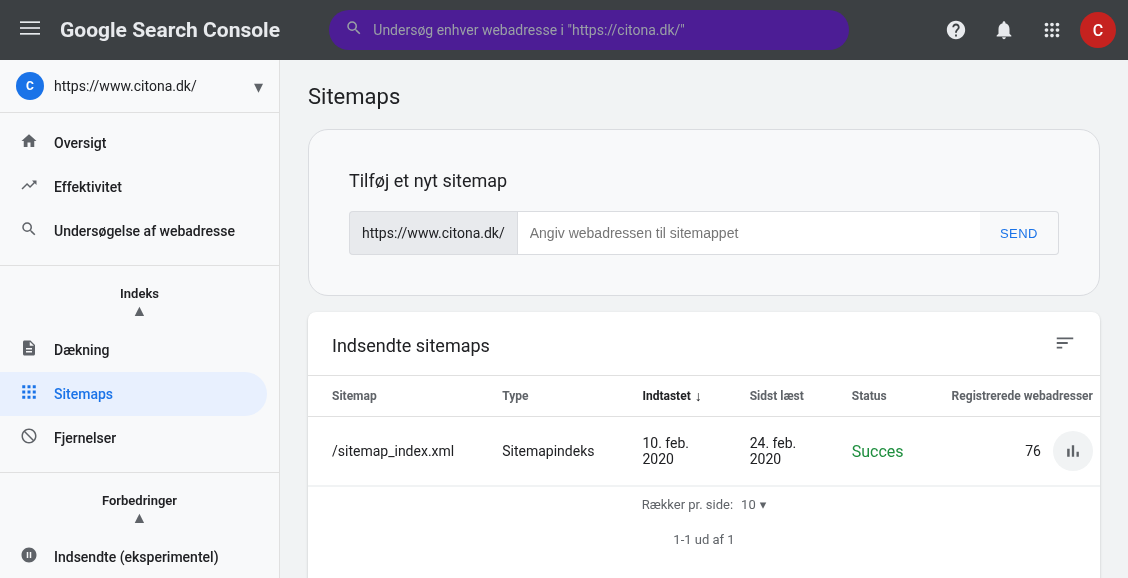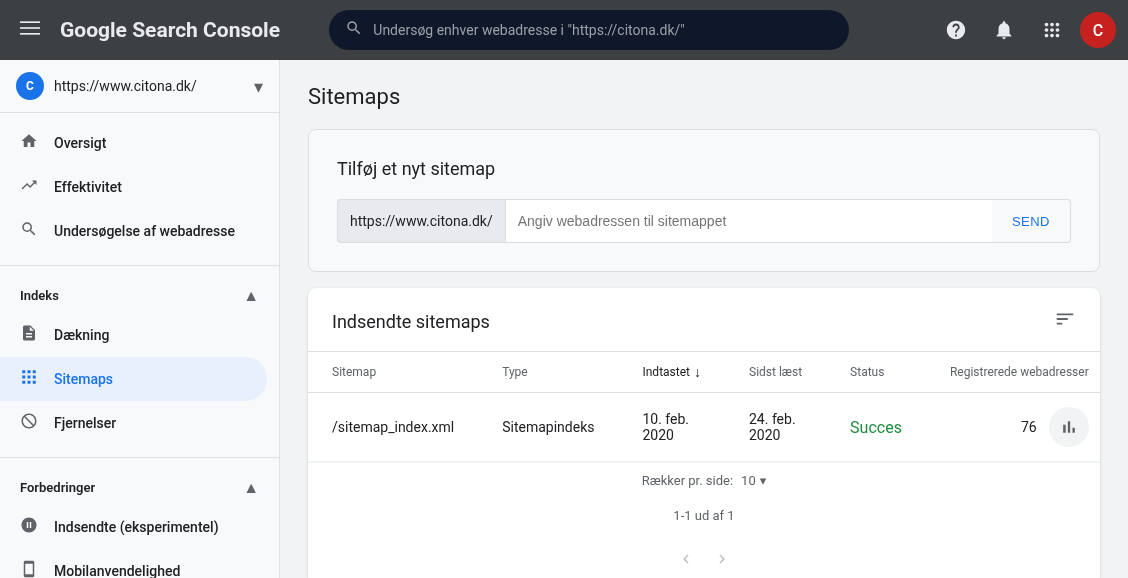--- a/index.html
+++ b/index.html
@@ -30,21 +30,21 @@
       font-weight: 700;
       flex-shrink: 0;
       white-space: nowrap;
     }
     .search-bar {
       flex: 1;
       max-width: 520px;
       margin: 0 auto;
       display: flex;
       align-items: center;
-      background: #0f172a;
+      background: #4c1d95;
       border-radius: 24px;
       padding: 0 16px;
       height: 40px;
       gap: 10px;
     }
     .search-icon {
       color: #9aa0a6;
       font-size: 18px;
     }
     .search-input-display {
@@ -141,20 +141,21 @@
     }
     .nav-section-header {
       display: flex;
       align-items: center;
       justify-content: space-between;
       padding: 8px 20px;
       font-size: 13px;
       font-weight: 600;
       color: #202124;
       cursor: pointer;
+      flex-direction: column;
     }
     .nav-section-header .chevron { font-size: 16px; color: #5f6368; }
     .nav-divider { height: 1px; background: #e0e0e0; margin: 4px 0; }
 
     
     .main {
       flex: 1;
       overflow-y: auto;
       padding: 24px 28px;
       background: #f1f3f4;
@@ -163,22 +164,22 @@
       font-size: 22px;
       font-weight: 400;
       color: #202124;
       margin-bottom: 20px;
     }
 
     
     .add-sitemap-card {
       background: #f8f9fa;
       border: 1px solid #dadce0;
-      border-radius: 8px;
-      padding: 28px;
+      border-radius: 20px;
+      padding: 40px;
       margin-bottom: 16px;
     }
     .add-sitemap-title {
       font-size: 18px;
       font-weight: 400;
       color: #202124;
       margin-bottom: 20px;
     }
     .add-sitemap-input-row {
       display: flex;
@@ -248,21 +249,21 @@
     }
 
     .table {
       width: 100%;
       border-collapse: collapse;
     }
     .table th {
       padding: 12px 24px;
       text-align: left;
       font-size: 12px;
-      font-weight: 400;
+      font-weight: 700;
       color: #5f6368;
       border-bottom: 1px solid #e0e0e0;
       white-space: nowrap;
     }
     .table td {
       padding: 14px 24px;
       font-size: 14px;
       color: #202124;
       border-bottom: 1px solid #f1f3f4;
     }

